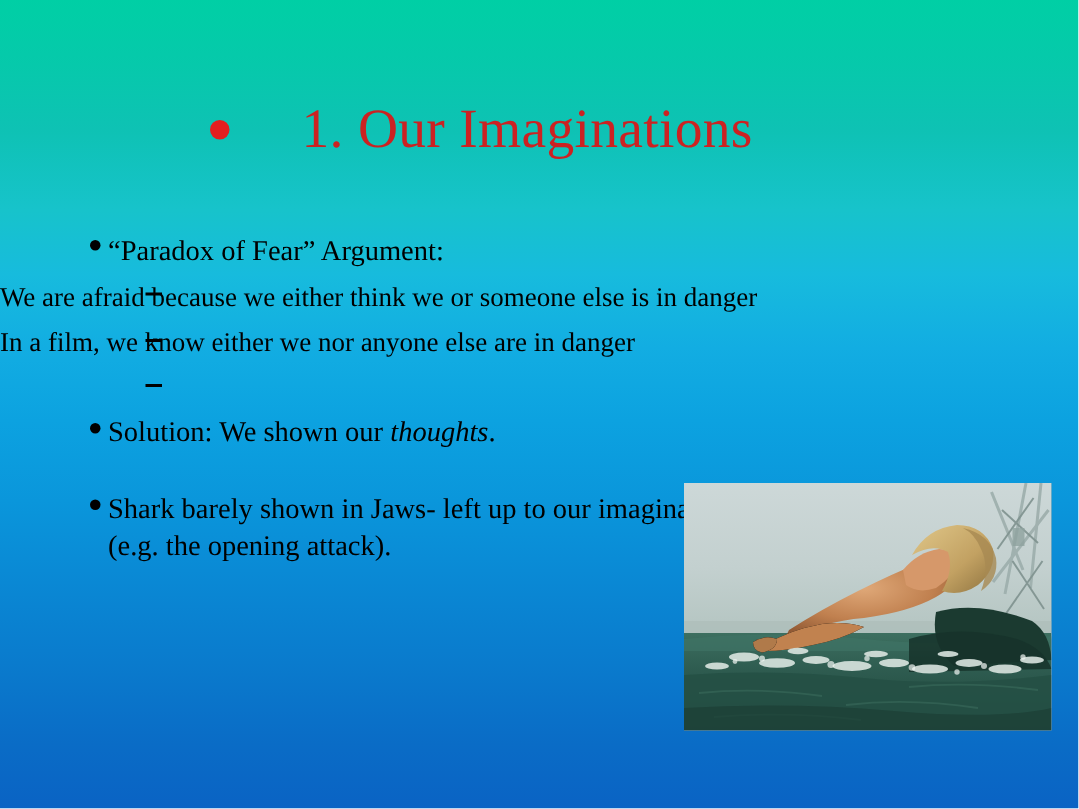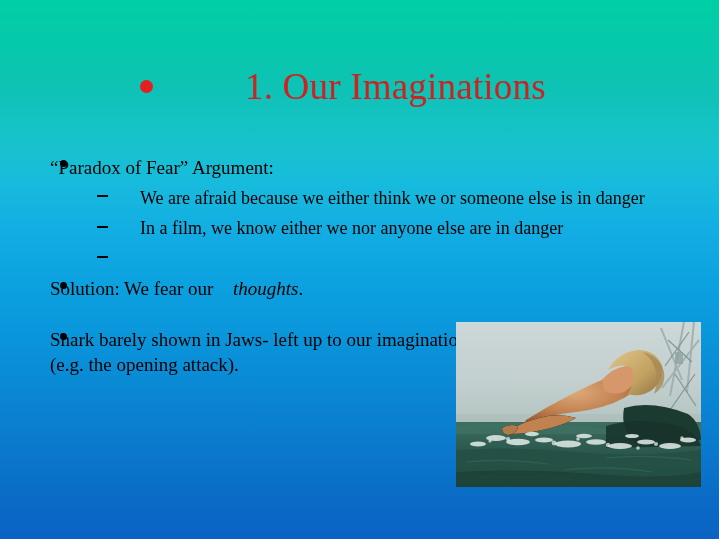--- a/index.html
+++ b/index.html
@@ -48,67 +48,65 @@
     background: #e41f1f;
     flex: 0 0 auto;
     margin-right: 48px;
   }
   .title-text {
     color: #cc2222;
     font-size: 37px;
     line-height: 1.12;
     letter-spacing: 0.2px;
     white-space: nowrap;
-    margin-left: 44px;
   }
 
   
   .body {
     position: absolute;
     left: 0;
     top: 155px;
     width: 719px;
   }
   .lvl1 {
     position: relative;
-    padding-left: 50px;
+    padding-left: 72px;
     color: #000000;
     font-size: 19px;
     line-height: 1.32;
   }
   .lvl1 > .marker {
     position: absolute;
     left: 60px;
     top: 0.28em;
     width: 7px;
     height: 7px;
     border-radius: 50%;
     background: #000000;
   }
   .lvl2 {
     position: relative;
-    padding-left: 140px;
     color: #000000;
     font-size: 18px;
     line-height: 1.34;
   }
   .lvl2 > .marker {
     position: absolute;
     left: 97px;
     top: 0.52em;
     width: 11px;
     height: 2px;
     background: #000000;
   }
   .gap-sm { height: 6px; }
   .gap-md { height: 26px; }
   .gap-lg { height: 30px; }
   .narrow { max-width: 460px; }
   .wide { max-width: 600px; }
-  em { font-style: italic; margin-left: 15px; }
+  em { font-style: italic; }
 
   
   .photo {
     position: absolute;
     left: 456px;
     top: 322px;
     width: 245px;
     height: 165px;
     overflow: hidden;
     background: #9fb0ae;
@@ -149,21 +147,21 @@
     <div class="gap-sm"></div>
 
     <div class="lvl2 wide">
       <span class="marker"></span>
     </div>
 
     <div class="gap-lg"></div>
 
     <div class="lvl1 narrow">
       <span class="marker"></span>
-      <span>Solution: We fear our </span><em>thoughts</em><span>.</span>
+      <span>Solution: We shown our </span><em>thoughts</em><span>.</span>
     </div>
 
     <div class="gap-md"></div>
 
     <div class="lvl1 narrow">
       <span class="marker"></span>
       <span>Shark barely shown in Jaws- left up to our imaginations (e.g. the opening attack).</span>
     </div>
 
   </div>

